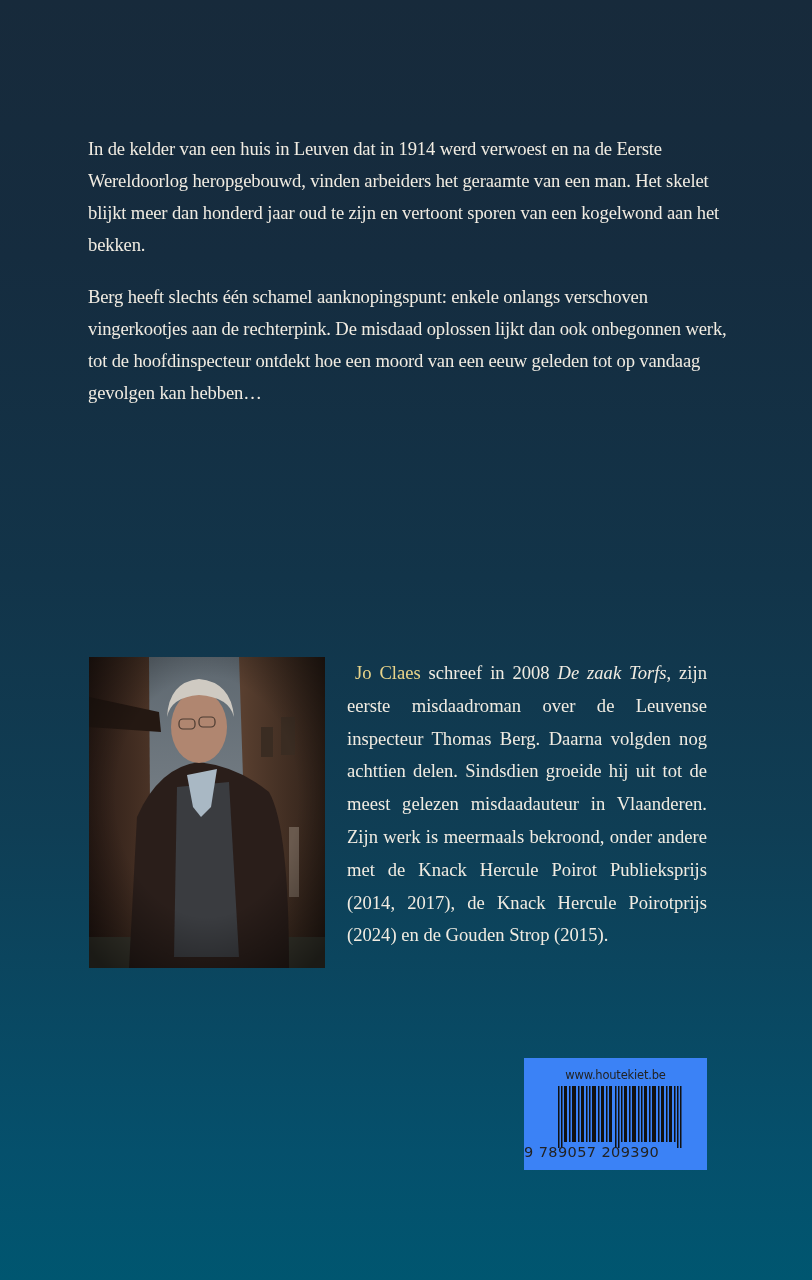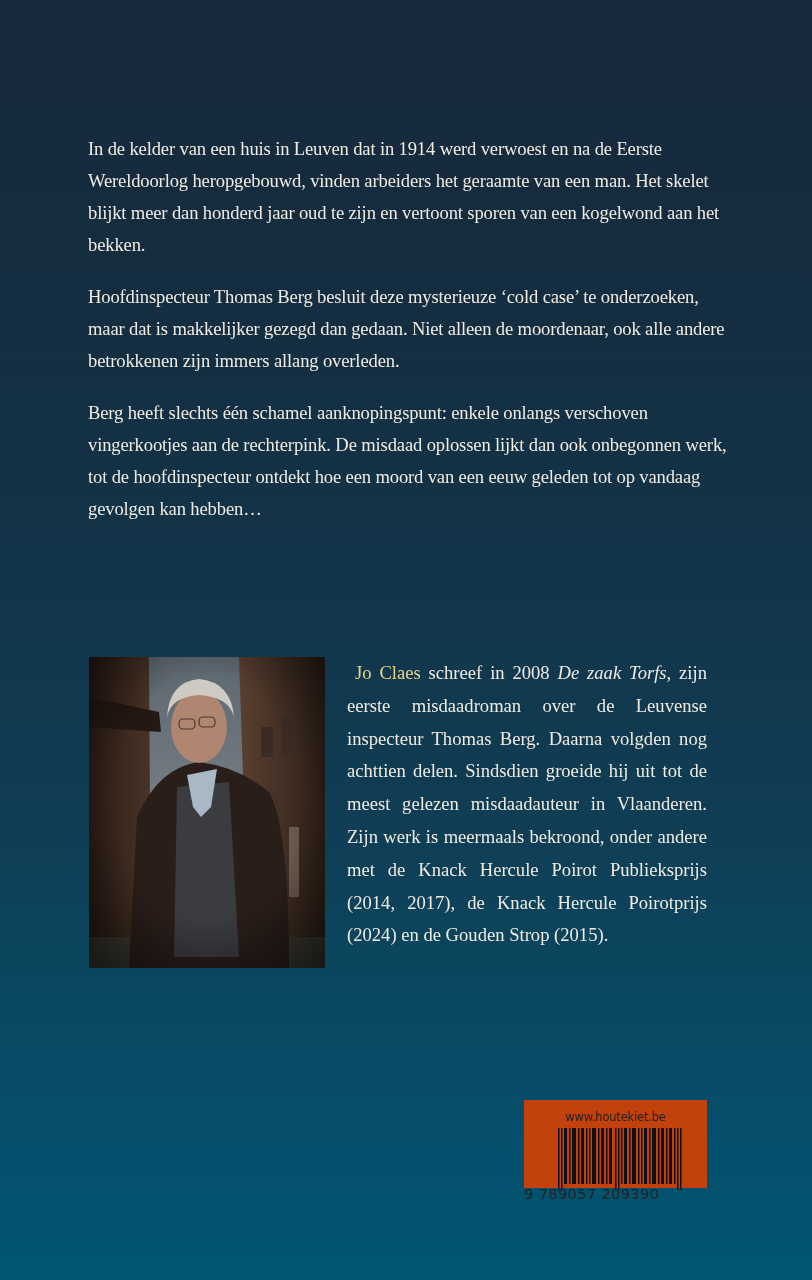--- a/index.html
+++ b/index.html
@@ -23,41 +23,40 @@
     }
     .bio {
       position: absolute; left: 347px; top: 657px; width: 360px;
       font-family: "Liberation Serif", serif;
       font-size: 18.6px; line-height: 32.8px;
       text-align: justify; text-align-last: left;
     }
     .bio .name { color: #e9d48a; margin-left: 8px; }
     .bio i { font-style: italic; }
     .barcode-box {
-      position: absolute; left: 524px; top: 1100px; width: 183px; height: 88px;
-      background: #c2410c;
+      position: absolute; left: 524px; top: 1058px; width: 183px; height: 112px;
+      background: #3b82f6;
     }
     .barcode-url {
       position: absolute; left: 0; right: 0; top: 10px; text-align: center;
       font-family: "DejaVu Sans", sans-serif; font-size: 11.5px; color: #222;
       letter-spacing: -0.2px;
     }
     .barcode-bars { position: absolute; left: 34px; top: 28px; }
     .barcode-digits {
       position: absolute; left: 0; right: 0; top: 86px; 
       font-family: "DejaVu Sans", sans-serif; font-size: 14.5px; color: #222;
       letter-spacing: 0.4px;
     }
   </style>
 </head>
 <body>
 
 <div class="blurb">
   <p>In de kelder van een huis in Leuven dat in 1914 werd verwoest en na de Eerste Wereldoorlog heropgebouwd, vinden arbeiders het geraamte van een man. Het skelet blijkt meer dan honderd jaar oud te zijn en vertoont sporen van een kogelwond aan het bekken.</p>
-  <p>Hoofdinspecteur Thomas Berg besluit deze mysterieuze ‘cold case’ te onderzoeken, maar dat is makkelijker gezegd dan gedaan. Niet alleen de moordenaar, ook alle andere betrokkenen zijn immers allang overleden.</p>
   <p>Berg heeft slechts één schamel aanknopingspunt: enkele onlangs verschoven vingerkootjes aan de rechterpink. De misdaad oplossen lijkt dan ook onbegonnen werk, tot de hoofdinspecteur ontdekt hoe een moord van een eeuw geleden tot op vandaag gevolgen kan hebben…</p>
 </div>
 
 <div class="photo">
   <svg width="236" height="311" viewBox="0 0 236 311" xmlns="http://www.w3.org/2000/svg">
     <defs>
       <linearGradient id="sky" x1="0" y1="0" x2="0" y2="1">
         <stop offset="0" stop-color="#5e6870"></stop>
         <stop offset="1" stop-color="#8d949a"></stop>
       </linearGradient>

